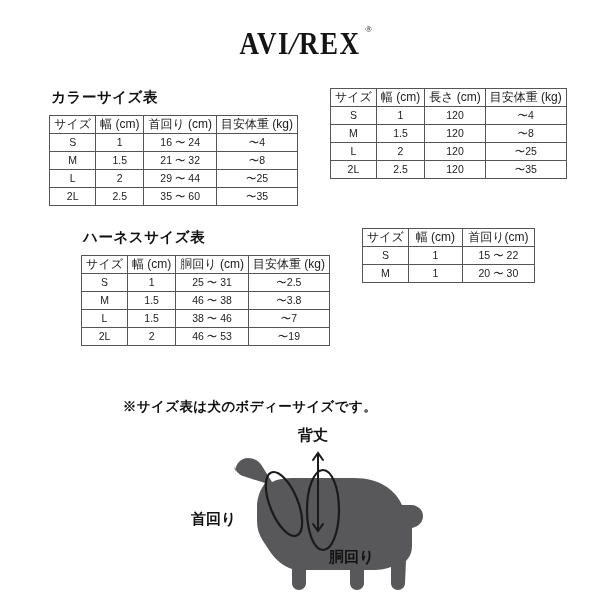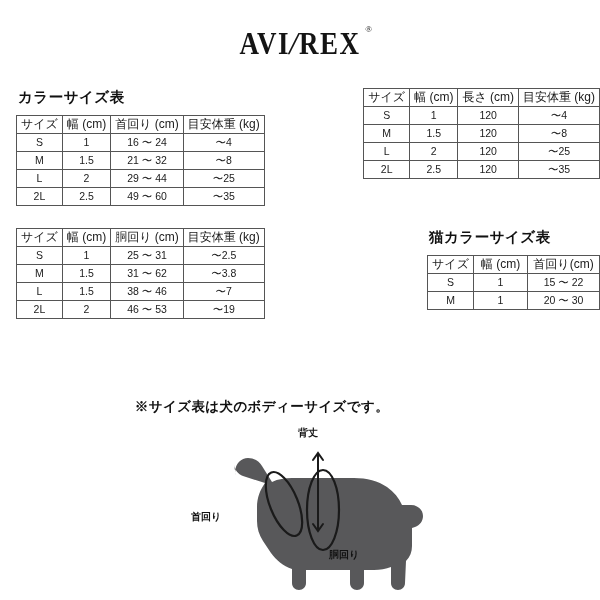--- a/index.html
+++ b/index.html
@@ -50,21 +50,21 @@
 
   
   .tables {
     position: absolute;
     left: 0;
     top: 88px;
     width: 600px;
   }
   .table-row-wrap {
     display: flex;
-    justify-content: space-between;
+    justify-content: center;
     gap: 32px;
     padding-left: 16px;
   }
   .tbl-block { }
   .tbl-title {
     font-size: 14.5px;
     font-weight: bold;
     margin: 0 0 8px 2px;
     letter-spacing: 0.5px;
     color: #111;
@@ -96,41 +96,41 @@
   .w-cat-size { width: 46px; }
   .w-cat-haba { width: 54px; }
   .w-cat-neck { width: 72px; }
 
   .spacer-row { height: 22px; }
 
   
   .note {
     position: absolute;
     top: 398px;
-    left: 12px;
+    left: 0;
     width: 500px;
     text-align: center;
     font-size: 13.5px;
     font-weight: bold;
     letter-spacing: 0.4px;
     color: #111;
   }
 
   
   .diagram {
     position: absolute;
     top: 418px;
     left: 0;
     width: 600px;
     height: 182px;
   }
   .diagram svg { display: block; }
   .dlabel {
     position: absolute;
-    font-size: 10px;
+    font-size: 15px;
     font-weight: bold;
     color: #111;
     white-space: nowrap;
   }
   .lbl-seitake { top: 8px; left: 298px; }
   .lbl-kubimawari { top: 92px; left: 191px; }
   .lbl-doumawari { top: 130px; left: 282px; margin-left: 47px; }
 </style>
 </head>
 <body>
@@ -171,21 +171,21 @@
             </tr>
             <tr>
               <td>L</td>
               <td>2</td>
               <td>29 〜 44</td>
               <td>〜25</td>
             </tr>
             <tr>
               <td>2L</td>
               <td>2.5</td>
-              <td>49 〜 60</td>
+              <td>35 〜 60</td>
               <td>〜35</td>
             </tr>
           </tbody>
         </table>
       </div>
 
       <div class="tbl-block">
         <table class="szt">
           <thead>
             <tr>
@@ -224,60 +224,60 @@
         </table>
       </div>
 
     </div>
 
     <div class="spacer-row"></div>
 
     <div class="table-row-wrap">
 
       <div class="tbl-block">
+        <div class="tbl-title">ハーネスサイズ表</div>
         <table class="szt">
           <thead>
             <tr>
               <td class="w-size">サイズ</td>
               <td class="w-haba">幅 (cm)</td>
               <td class="w-mid">胴回り (cm)</td>
               <td class="w-wt">目安体重 (kg)</td>
             </tr>
           </thead>
           <tbody>
             <tr>
               <td>S</td>
               <td>1</td>
               <td>25 〜 31</td>
               <td>〜2.5</td>
             </tr>
             <tr>
               <td>M</td>
               <td>1.5</td>
-              <td>31 〜 62</td>
+              <td>46 〜 38</td>
               <td>〜3.8</td>
             </tr>
             <tr>
               <td>L</td>
               <td>1.5</td>
               <td>38 〜 46</td>
               <td>〜7</td>
             </tr>
             <tr>
               <td>2L</td>
               <td>2</td>
               <td>46 〜 53</td>
               <td>〜19</td>
             </tr>
           </tbody>
         </table>
       </div>
 
       <div class="tbl-block">
-        <div class="tbl-title">猫カラーサイズ表</div>
         <table class="szt">
           <thead>
             <tr>
               <td class="w-cat-size">サイズ</td>
               <td class="w-cat-haba">幅 (cm)</td>
               <td class="w-cat-neck">首回り(cm)</td>
             </tr>
           </thead>
           <tbody>
             <tr>

